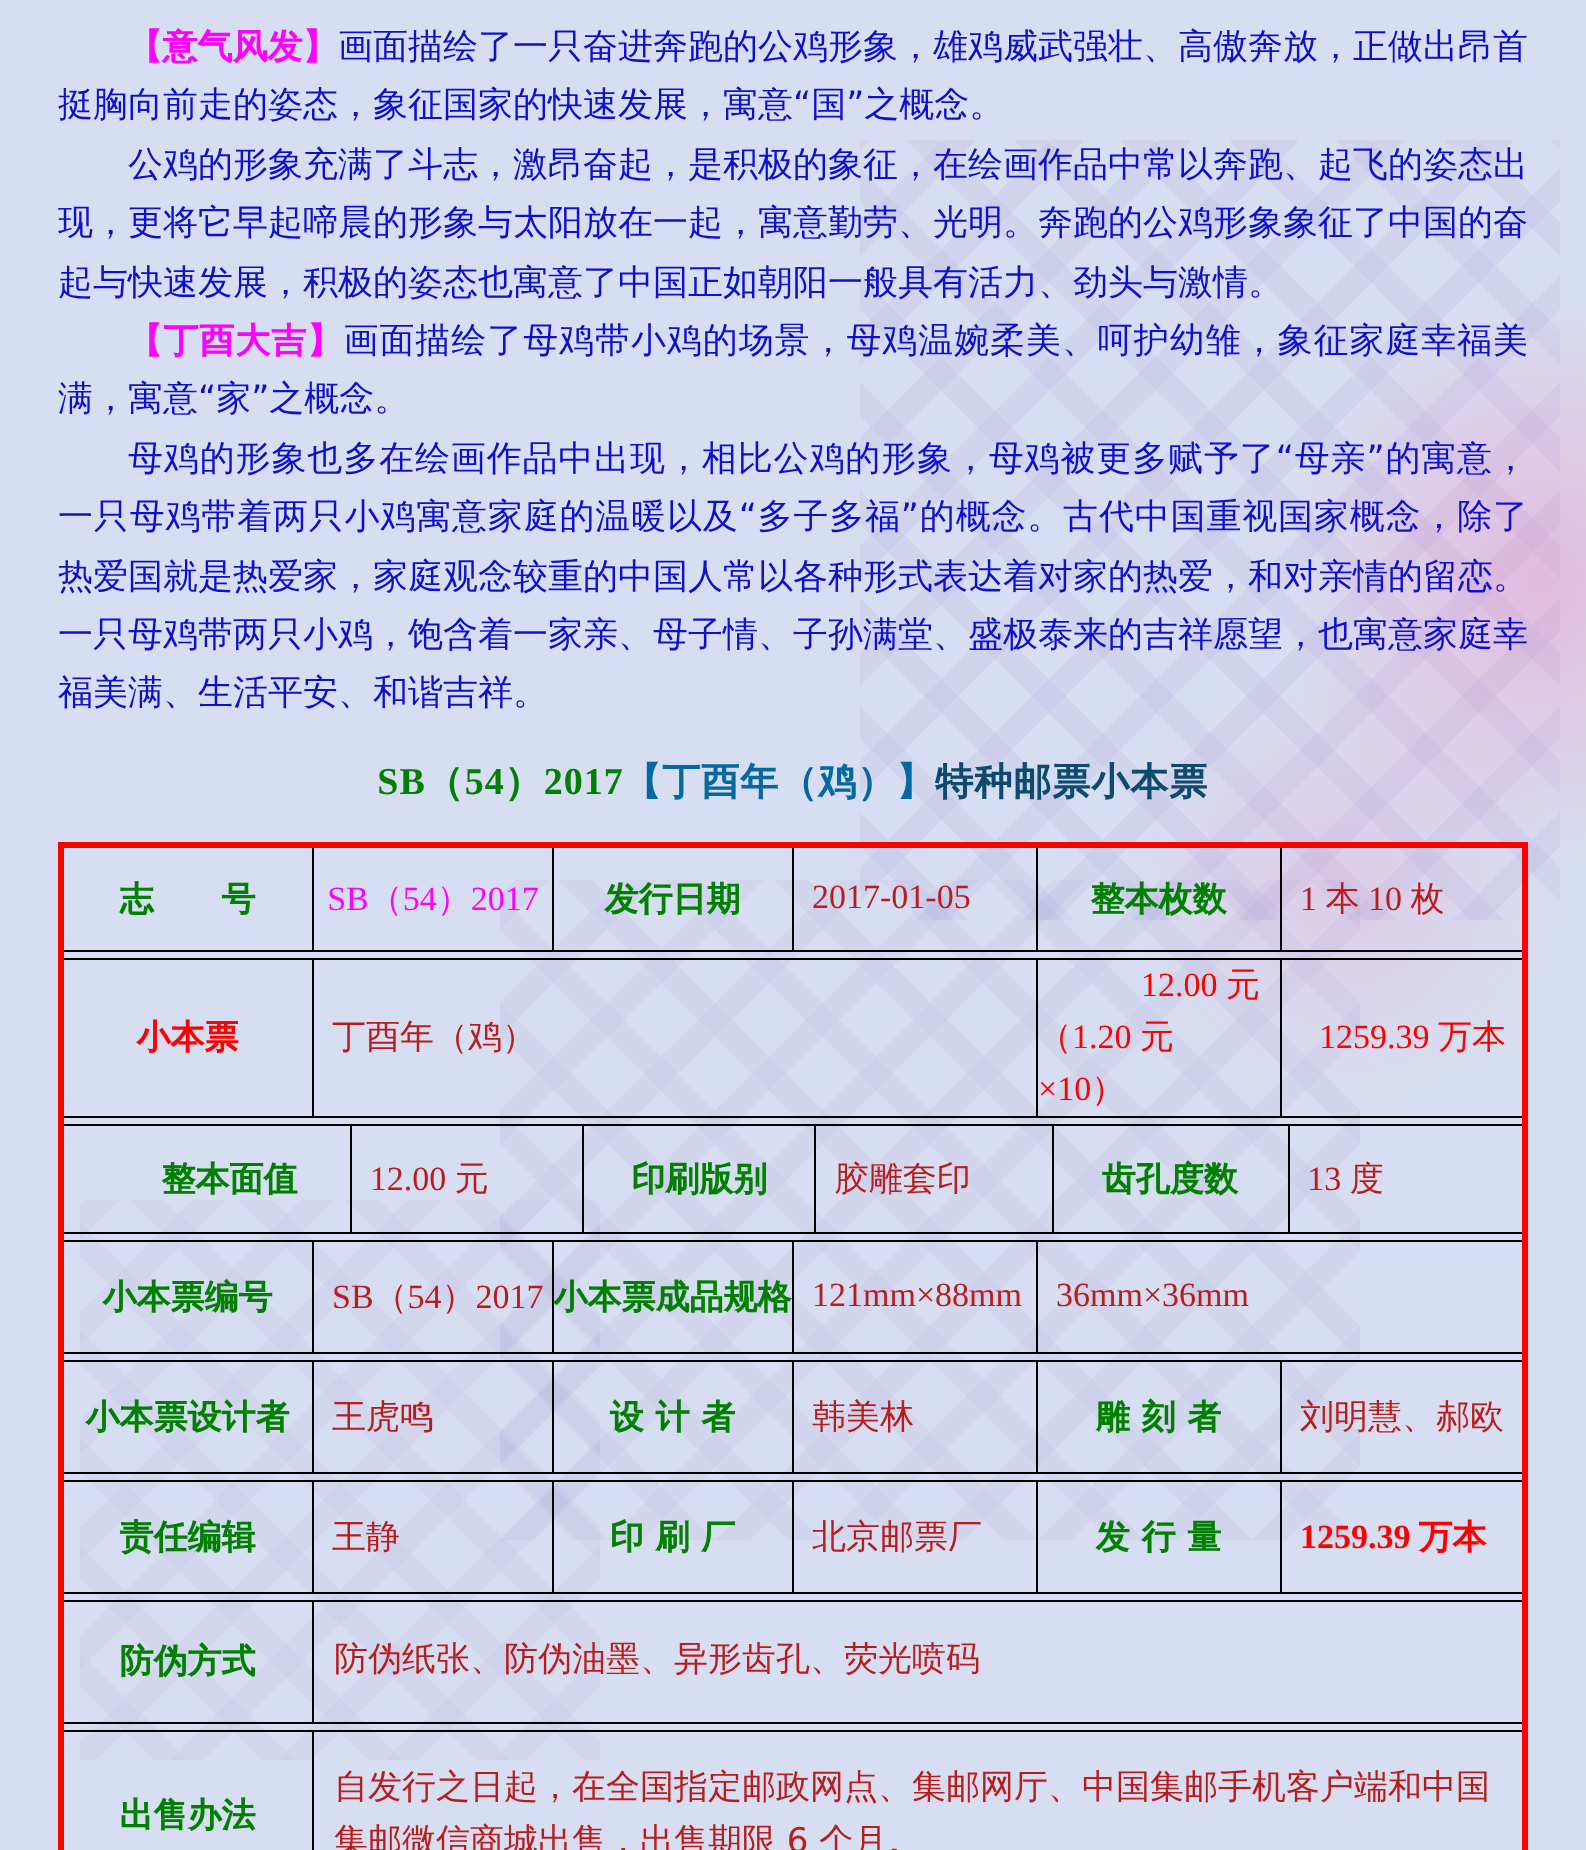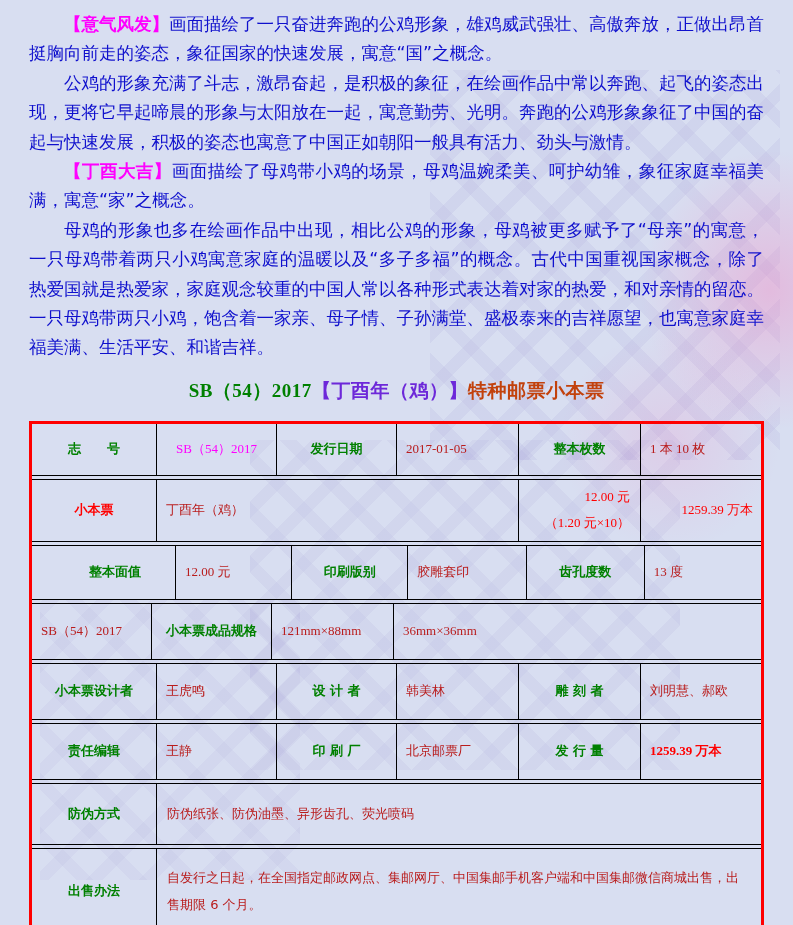--- a/index.html
+++ b/index.html
@@ -43,38 +43,38 @@
   
   .doc-title{
     margin-top:15px;
     text-align:center;
     font-size:19px;
     font-weight:bold;
     font-family:"Liberation Serif","DejaVu Serif",serif;
     letter-spacing:.5px;
   }
   .t-green{color:#008000;}
-  .t-red{color:#6d28d9;}
-  .t-red2{color:#c2410c;margin-top:44px;}
+  .t-red{color:#0369a1;}
+  .t-red2{color:#0c4a6e;margin-top:44px;}
 
   
   .spec-table{
     margin-top:17px;
     width:729px;
     border:3px solid #ff0000;
     background:transparent;
   }
   .row{display:flex;margin-bottom:3px;border-top:1px solid #000;border-bottom:1px solid #000;}
   .row:first-child{border-top:none;}
   .row:last-child{border-bottom:none;margin-bottom:0;}
   .cell{
     box-sizing:border-box;
     display:flex;align-items:center;
     border-right:1px solid #000;
-    font-size:13px;
+    font-size:17px;
     min-height:100%;
   }
   .cell.last{border-right:none;}
   .c1{width:125px;}
   .c2{width:120px;}
   .c3{width:120px;}
   .c4{width:122px;}
   .c5{width:122px;}
   .c6{width:120px;}
   .cspan3{width:362px;}   
@@ -150,20 +150,21 @@
       <div class="row r3">
         <div class="cell hd c1">整本面值</div>
         <div class="cell val latin c2">12.00 元</div>
         <div class="cell hd c3">印刷版别</div>
         <div class="cell val c4">胶雕套印</div>
         <div class="cell hd c5">齿孔度数</div>
         <div class="cell val latin c6 last">13 度</div>
       </div>
 
       <div class="row r4">
+        <div class="cell hd c1">小本票编号</div>
         <div class="cell val latin c2">SB（54）2017</div>
         <div class="cell hd c3">小本票成品规格</div>
         <div class="cell val latin c4">121mm×88mm</div>
         <div class="cell val latin c6 last">36mm×36mm</div>
       </div>
 
       <div class="row r5">
         <div class="cell hd c1">小本票设计者</div>
         <div class="cell val c2">王虎鸣</div>
         <div class="cell hd c3">设 计 者</div>

